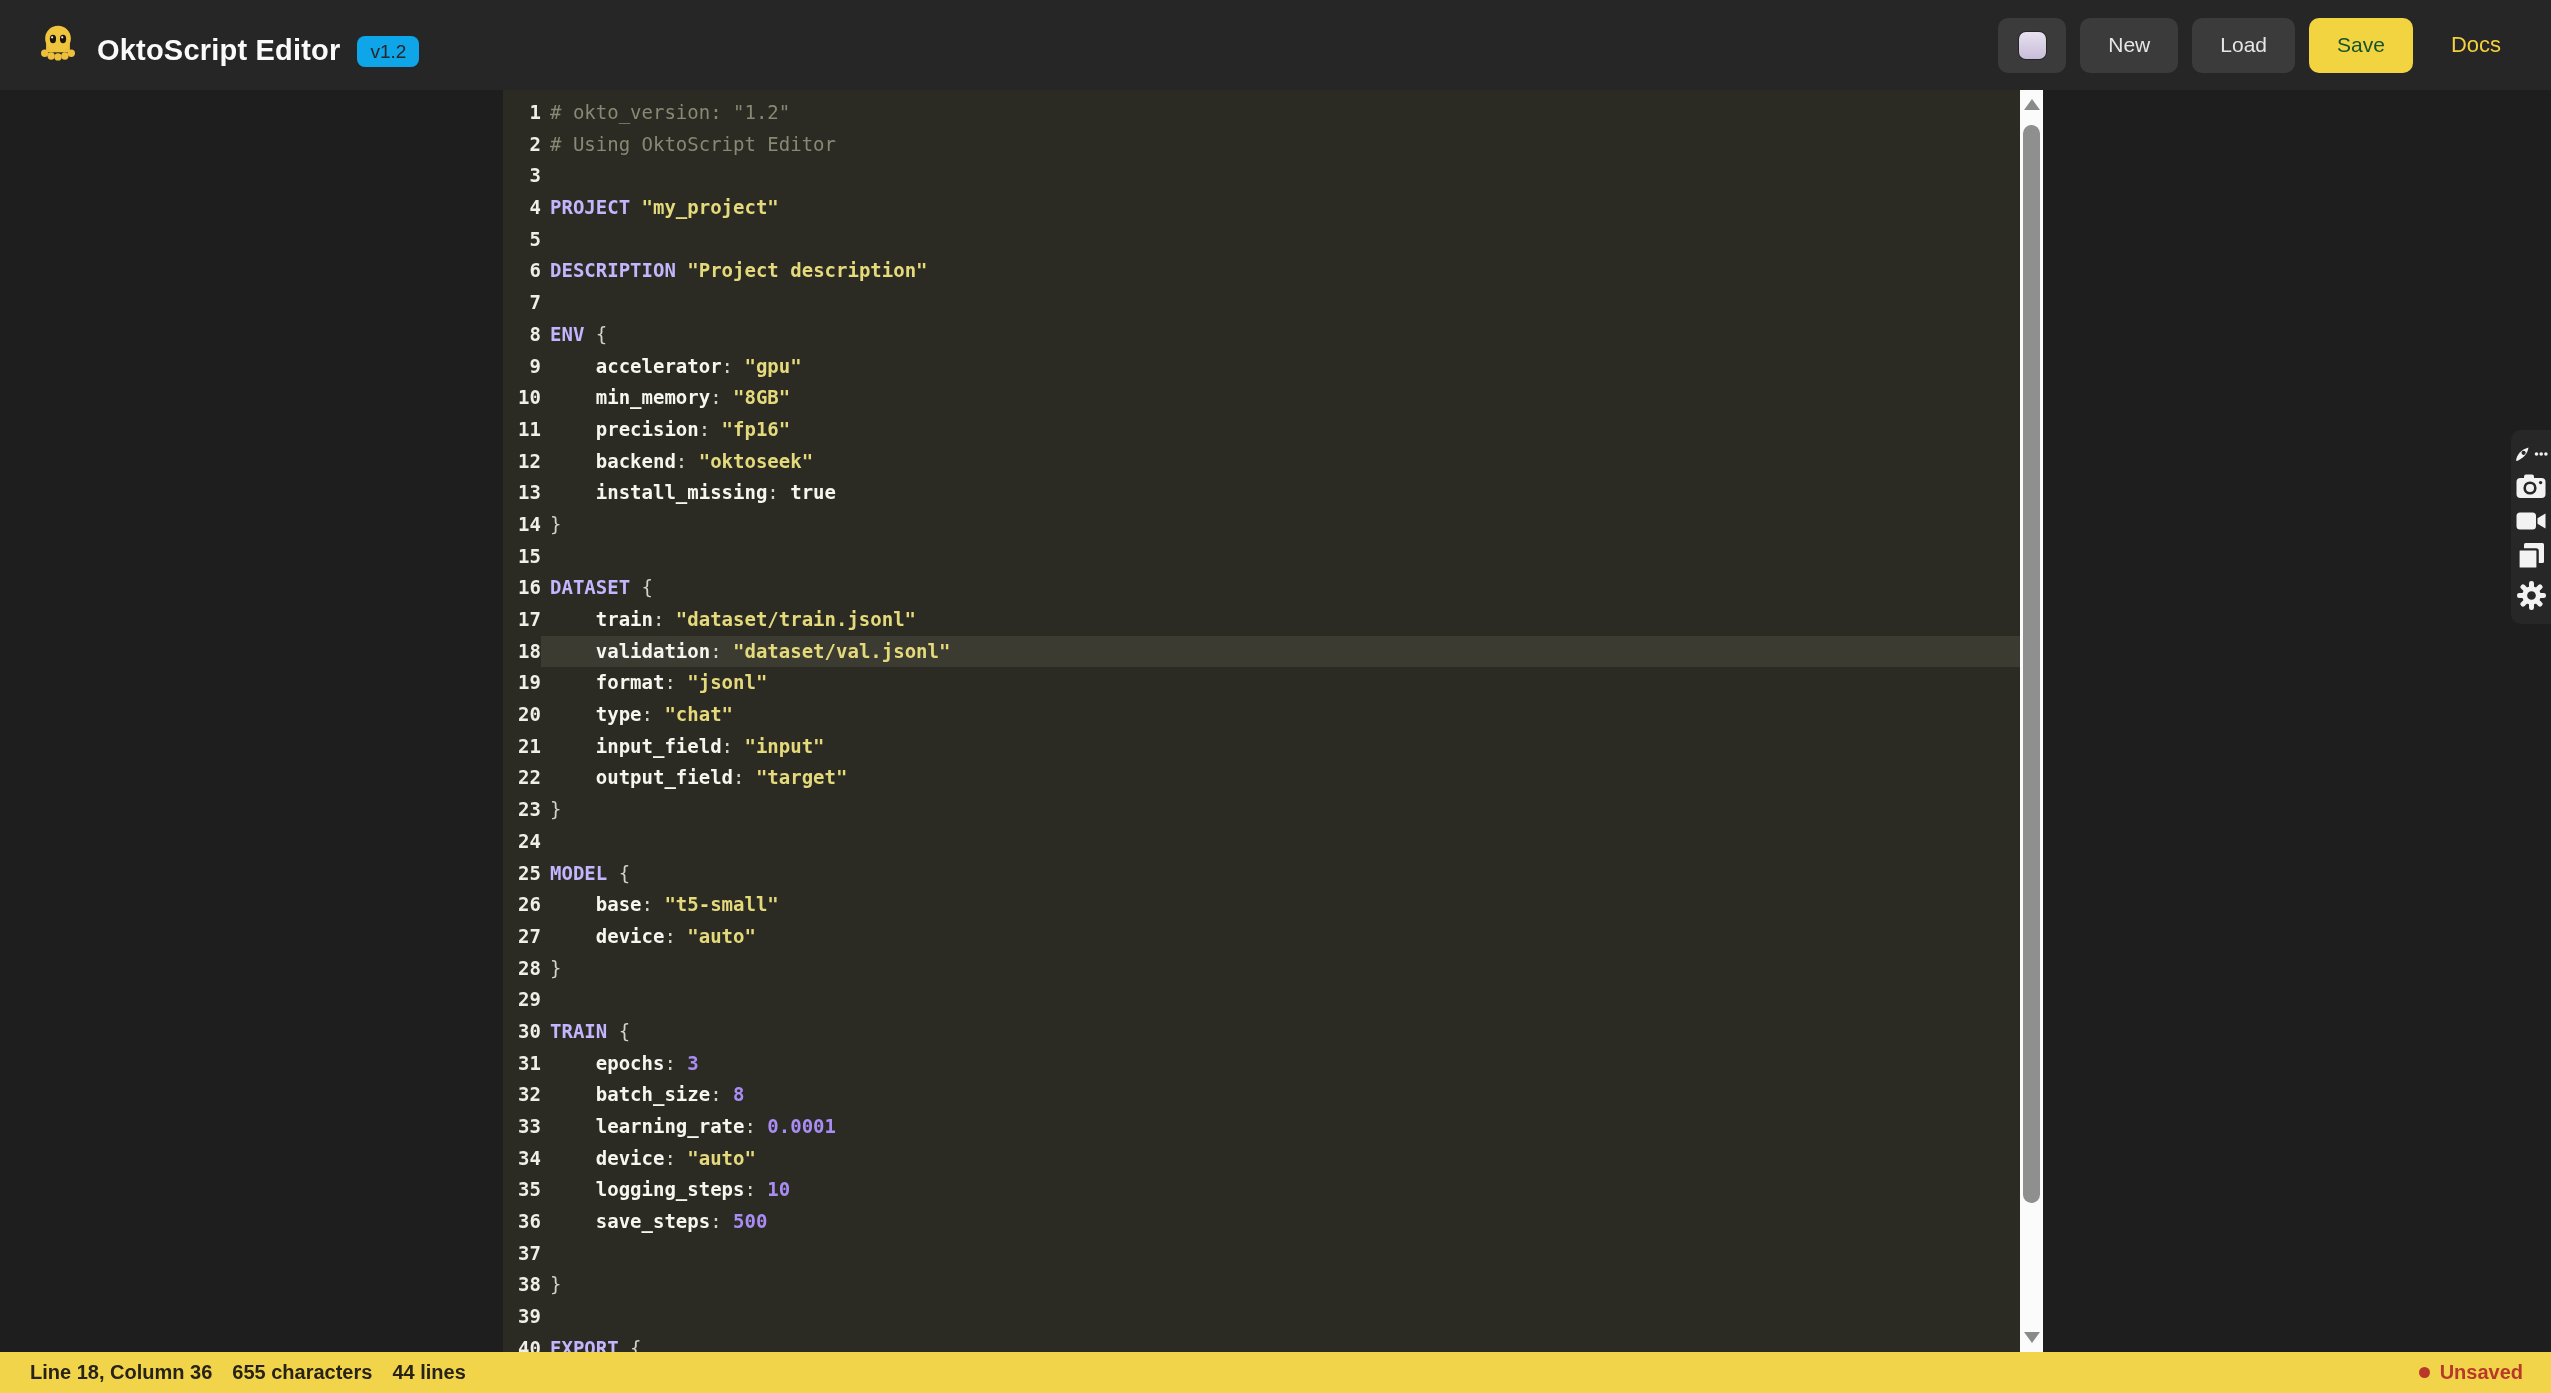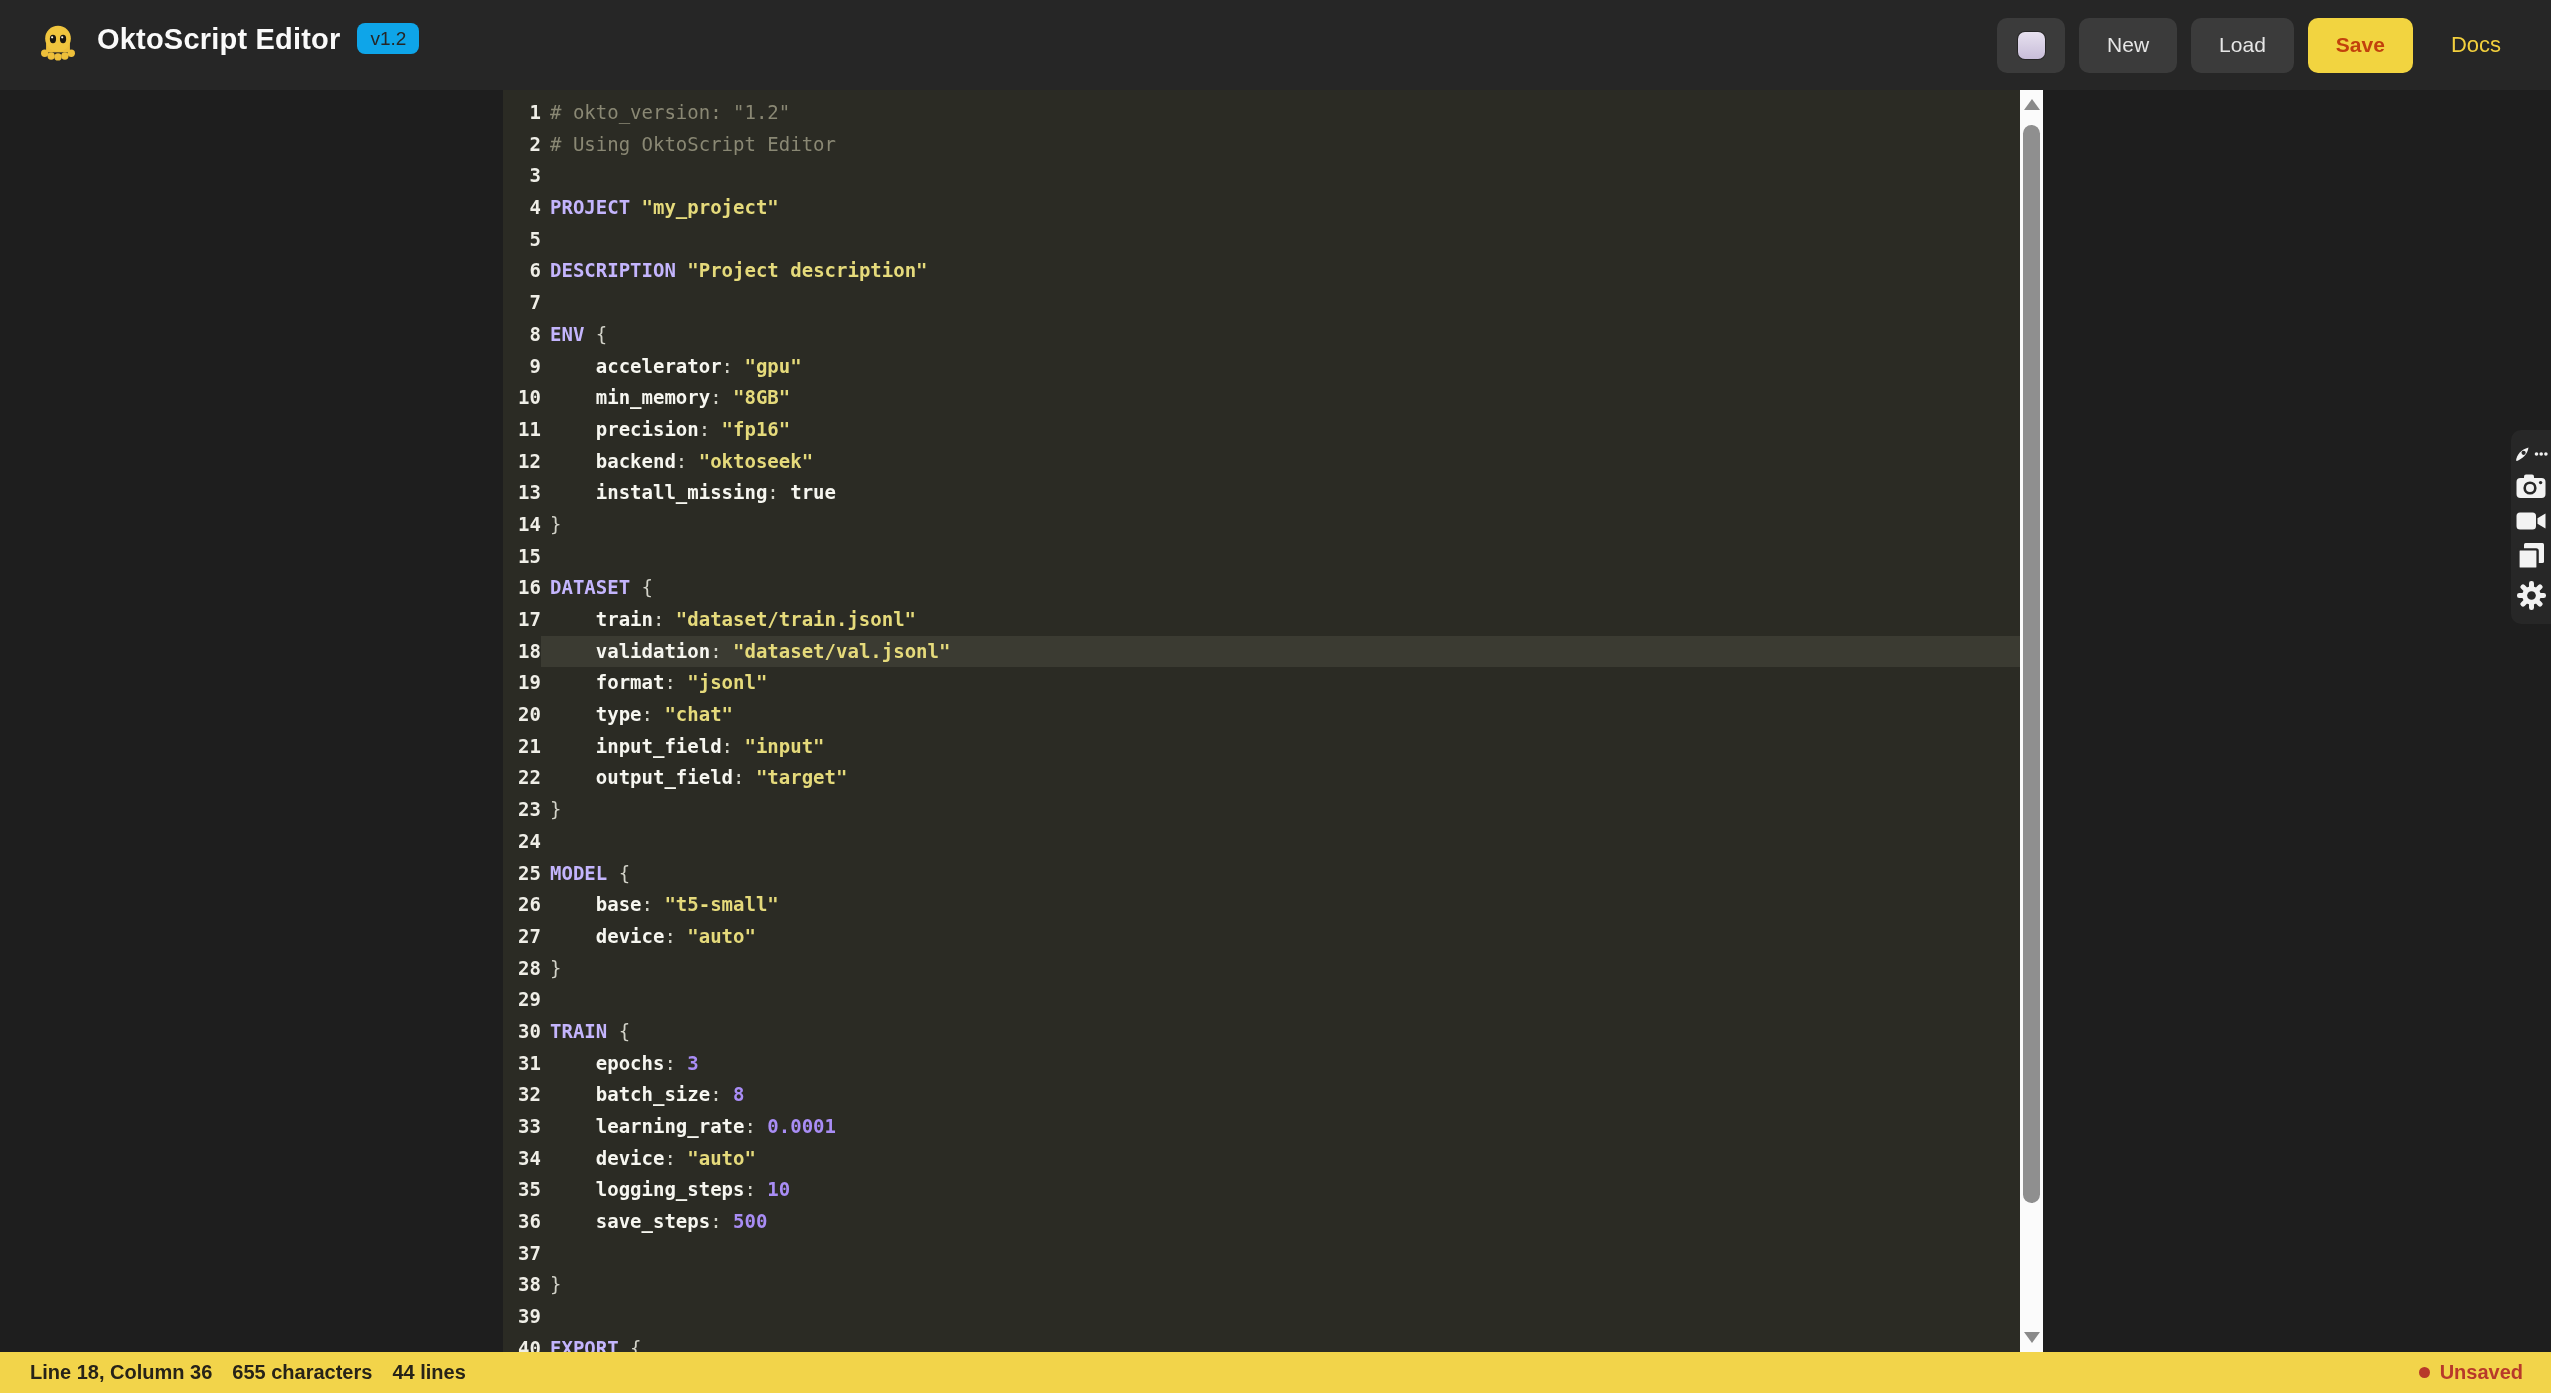--- a/index.html
+++ b/index.html
@@ -4,33 +4,33 @@
 <style>
   * { margin:0; padding:0; box-sizing:border-box; }
   html,body { width:2551px; height:1393px; overflow:hidden; background:#1e1e1e;
               font-family:"Liberation Sans", sans-serif; }
   .app { position:relative; width:2551px; height:1393px; background:#1e1e1e; }
 
   
   .header { position:absolute; top:0; left:0; right:0; height:90px; background:#262626;
             display:flex; align-items:center; justify-content:space-between;
             padding:0 50px 0 36px; z-index:5; }
-  .brand { display:flex; align-items:flex-start; gap:17px; }
+  .brand { display:flex; align-items:flex-end; gap:17px; }
   .app-title { font-size:29px; font-weight:bold; color:#fafafa; letter-spacing:.2px; }
   .version-badge { background:#0ea5e9; color:#262626; font-size:19px; font-weight:normal;
                    padding:6px 13px; border-radius:8px; line-height:1; }
   .controls { display:flex; align-items:center; gap:14px; }
   .btn { height:55px; border:none; border-radius:10px; background:#3b3b3b; color:#e6e6e6;
          font-family:"Liberation Sans", sans-serif; font-size:21px; padding:0 28px;
          cursor:pointer; display:flex; align-items:center; justify-content:center; }
   .icon-btn { width:68px; padding:0; }
   .swatch { width:27px; height:27px; border-radius:7px;
             background:linear-gradient(180deg,#e7e1ef 0%,#c8bdd9 100%);
             box-shadow:0 0 0 1px rgba(0,0,0,.35); display:block; }
-  .btn.save { background:#f2d440; color:#c2410c; font-weight:bold; }
+  .btn.save { background:#f2d440; color:#14532d; font-weight:normal; }
   .docs-link { margin-left:24px; color:#f2cf3d; font-size:22px; font-weight:normal;
                text-decoration:none; cursor:pointer; }
 
   
   .main { position:absolute; top:90px; left:0; right:0; bottom:41px; background:#1e1e1e; }
   .editor { position:absolute; left:503px; top:0; width:1517px; height:100%;
             background:#2b2b24; overflow:hidden; cursor:text; }
   .code-lines { padding-top:7px; font-family:"DejaVu Sans Mono", monospace;
                 font-size:19px; line-height:31.7px; white-space:pre; }
   .line { display:flex; height:31.7px; }

